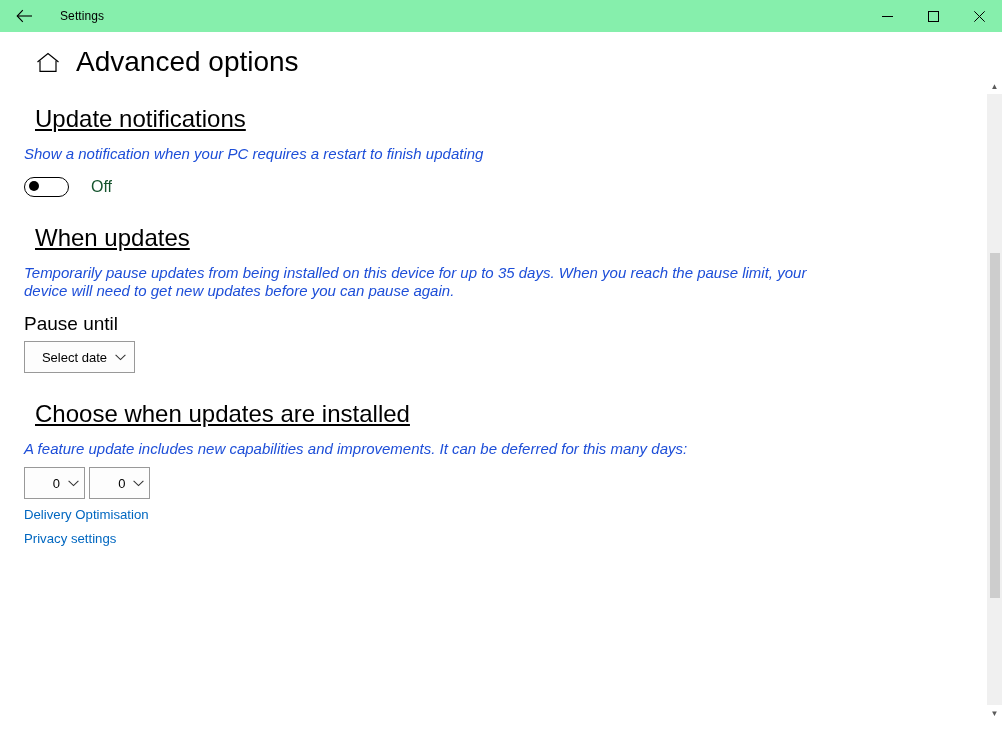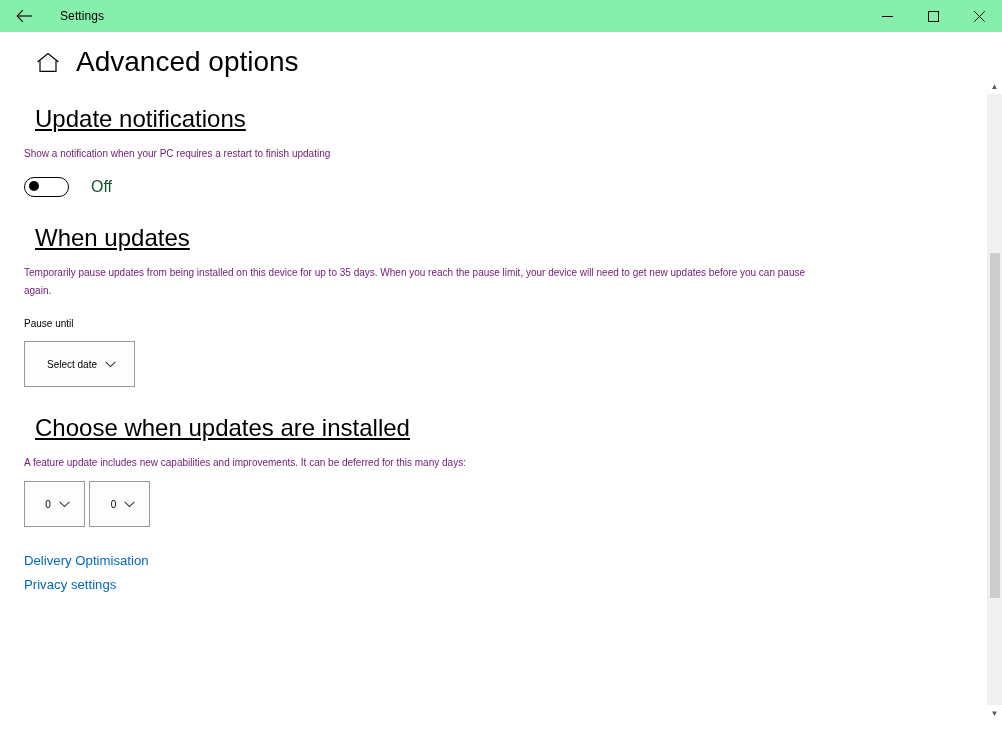--- a/index.html
+++ b/index.html
@@ -90,28 +90,29 @@
 
   h2.section-head {
     font-size: 24px;
     font-weight: 400;
     margin: 28px 0 0 11px;
     line-height: 26px;
     color: #000;
     text-decoration: underline;
   }
   .body-text {
-    font-size: 10px;
+    font-size: 15px;
     line-height: 18px;
     margin: 13px 0 0 0;
-    color: #701a75;
+    color: #1d4ed8;
     max-width: 800px;
+    font-style: italic;
   }
   .label-small {
-    font-size: 10px;
+    font-size: 19px;
     line-height: 17px;
     margin: 15px 0 0 0;
     color: #000;
   }
 
   
   .toggle-row {
     display: flex;
     align-items: center;
     margin-top: 14px;
@@ -136,45 +137,45 @@
   }
   .toggle-label {
     font-size: 16px;
     margin-left: 22px;
     color: #14532d;
   }
 
   
   .dropdown {
     margin-top: 9px;
-    height: 46px;
+    height: 32px;
     border: 1px solid #999999;
     background: #fdfdfd;
     display: inline-flex;
     align-items: center;
-    justify-content: center;
+    justify-content: flex-end;
     padding: 0 8px 0 12px;
-    font-size: 10px;
+    font-size: 13px;
     color: #000;
     cursor: default;
   }
   .dropdown.w-date { width: 111px; }
   .dropdown.w-num  { width: 61px; padding: 0 5px 0 11px; }
   .chev {
     margin-left: 8px;
     display: flex;
     align-items: center;
   }
 
   .link {
     font-size: 13.2px;
     color: #0067c0;
     display: block;
     text-decoration: none;
-    margin-top: 26px;
+    margin-top: 8px;
   }
   .link.second { margin-top: 9px; }
 
   .spacer-30 { height: 30px; }
 
   
   .scrollbar {
     position: absolute;
     right: 0;
     top: 0;

